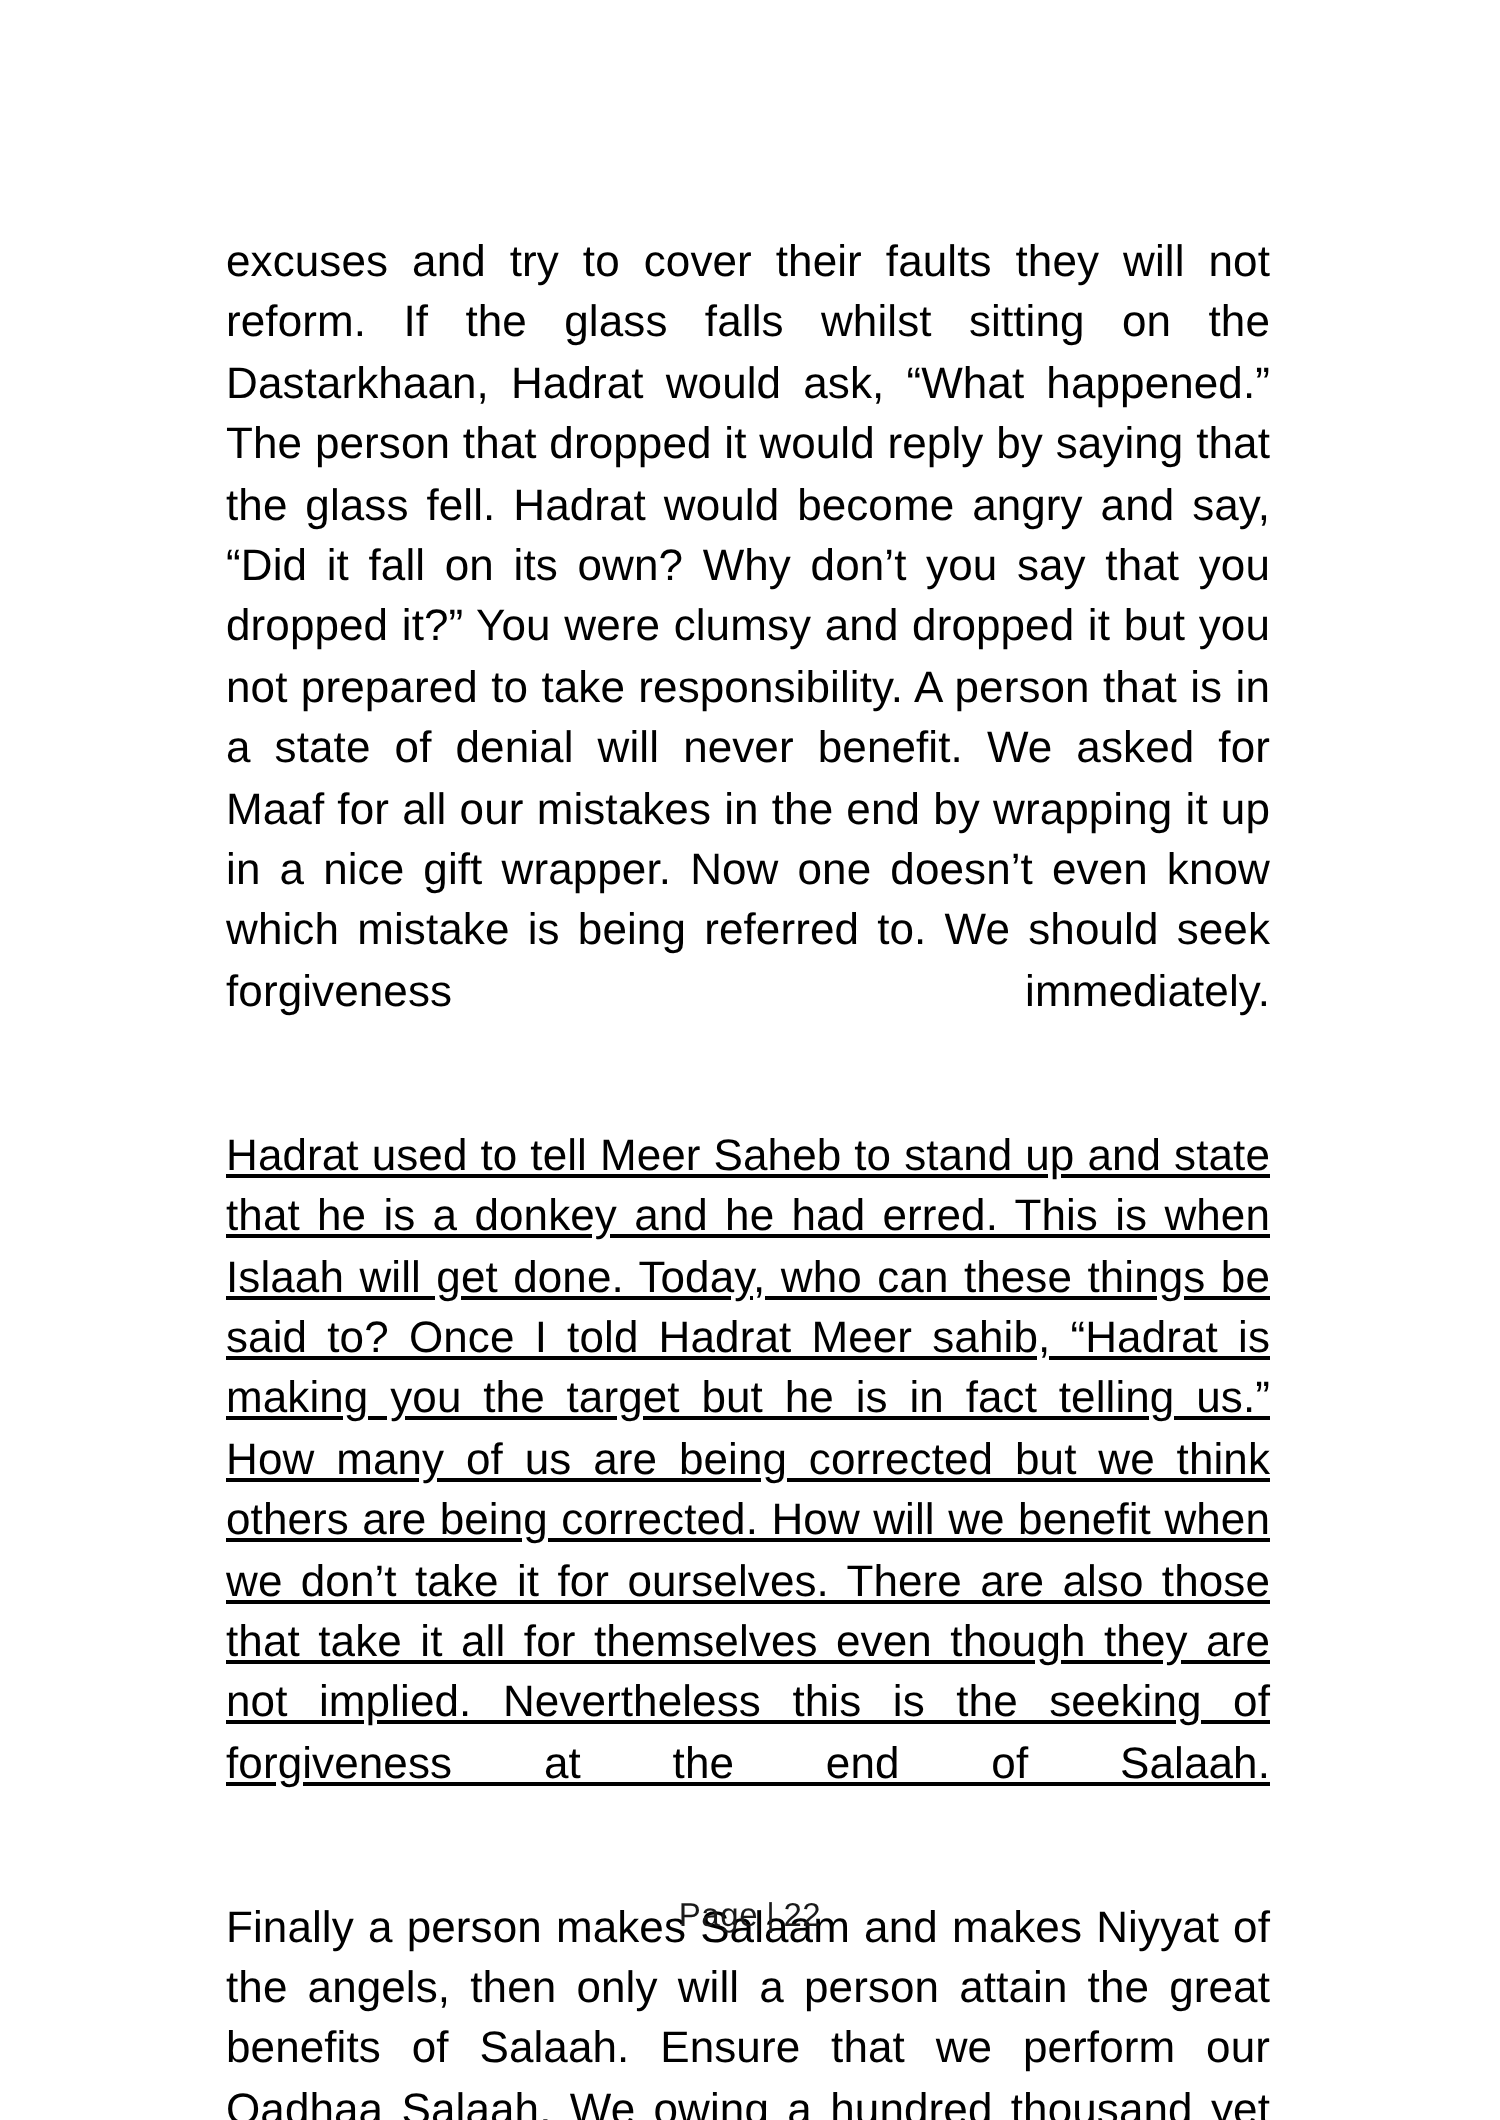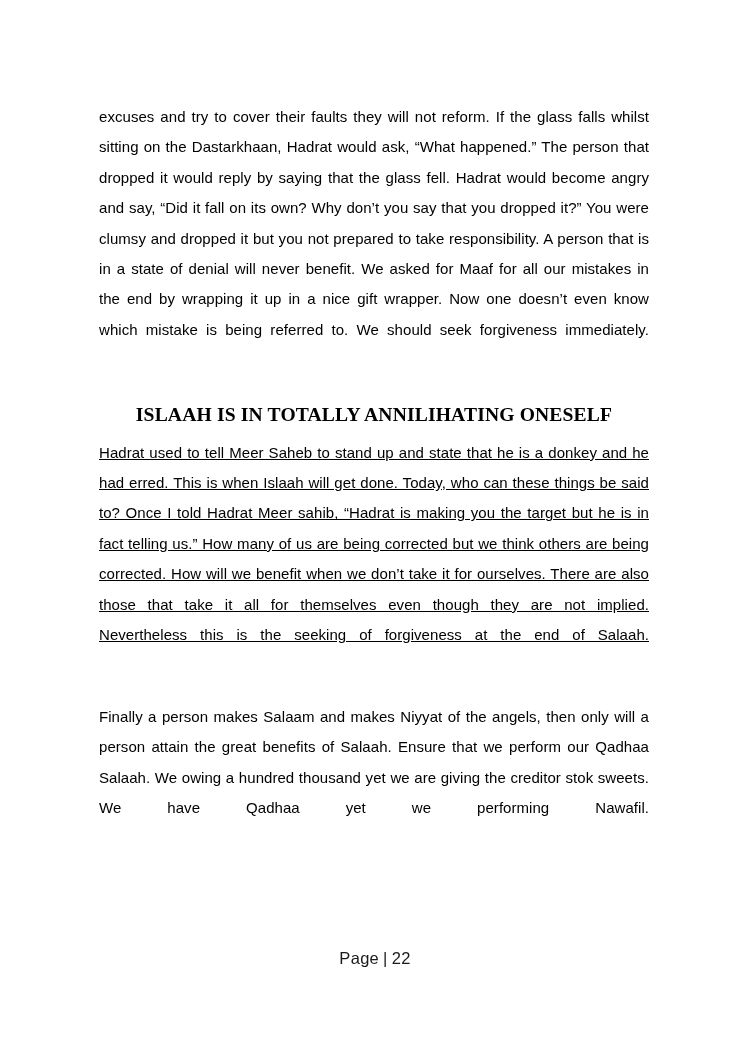--- a/index.html
+++ b/index.html
@@ -28,26 +28,26 @@
 
   #content {
     position: absolute;
     left: 97px;
     top: 100px;
     width: 554px;
   }
 
   .para {
     font-family: "Liberation Sans", sans-serif;
-    font-size: 15px;
+    font-size: 22px;
     line-height: 30.4px;
     text-align: justify;
     text-justify: inter-word;
     color: #000000;
-    margin: 2px;
+    margin: 16px;
     letter-spacing: 0.05px;
     word-spacing: 0.2px;
     hyphens: none;
   }
 
   .para + .para {
     margin-top: 21px;
   }
 
   
@@ -105,23 +105,20 @@
 </style>
 </head>
 <body>
 
 <div id="page">
 
   <div id="content">
 
     <p class="para">excuses and try to cover their faults they will not reform. If the glass falls whilst sitting on the Dastarkhaan, Hadrat would ask, “What happened.” The person that dropped it would reply by saying that the glass fell. Hadrat would become angry and say, “Did it fall on its own? Why don’t you say that you dropped it?” You were clumsy and dropped it but you not prepared to take responsibility. A person that is in a state of denial will never benefit. We asked for Maaf for all our mistakes in the end by wrapping it up in a nice gift wrapper. Now one doesn’t even know which mistake is being referred to. We should seek forgiveness immediately.</p>
 
-    <div class="heading-block">
-      <h2 class="section-heading">ISLAAH IS IN TOTALLY ANNILIHATING ONESELF</h2>
-    </div>
 
     <p class="para para-after-heading">Hadrat used to tell Meer Saheb to stand up and state that he is a donkey and he had erred. This is when Islaah will get done. Today, who can these things be said to? Once I told Hadrat Meer sahib, “Hadrat is making you the target but he is in fact telling us.” How many of us are being corrected but we think others are being corrected. How will we benefit when we don’t take it for ourselves. There are also those that take it all for themselves even though they are not implied. Nevertheless this is the seeking of forgiveness at the end of Salaah.</p>
 
     <p class="para">Finally a person makes Salaam and makes Niyyat of the angels, then only will a person attain the great benefits of Salaah. Ensure that we perform our Qadhaa Salaah. We owing a hundred thousand yet we are giving the creditor stok sweets. We have Qadhaa yet we performing Nawafil.</p>
 
   </div>
 
   <div id="footer">
     <span class="footer-text"><span>Page</span><span class="footer-sep">|</span><span>22</span></span>
   </div>

